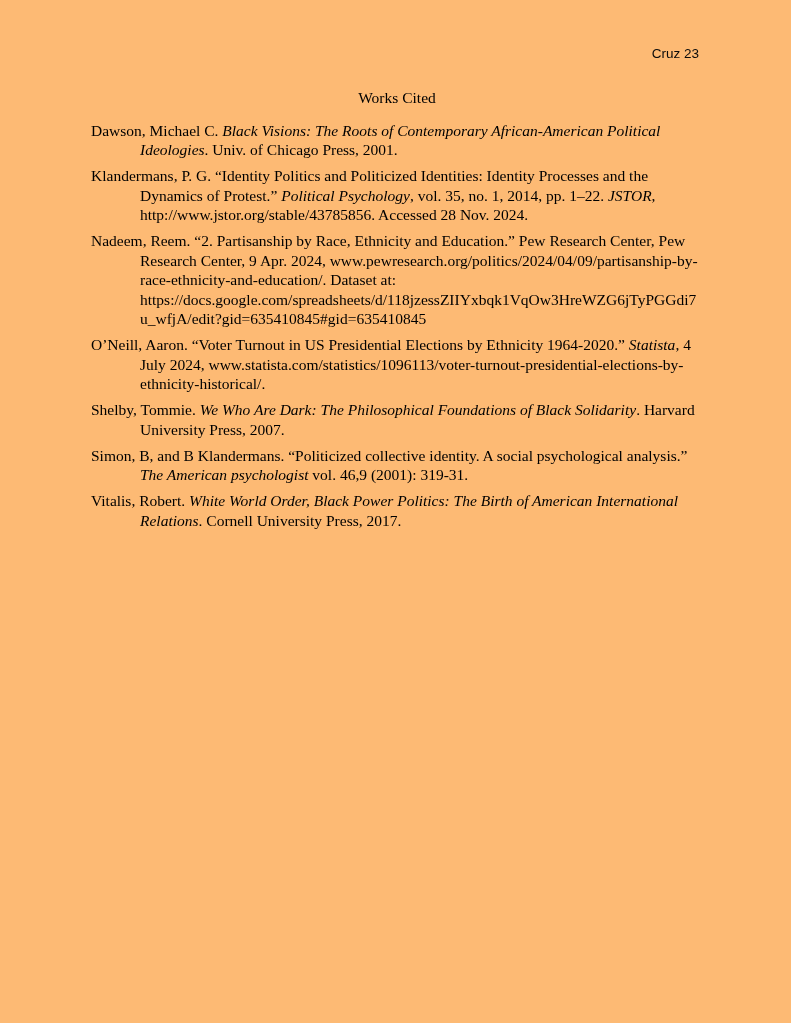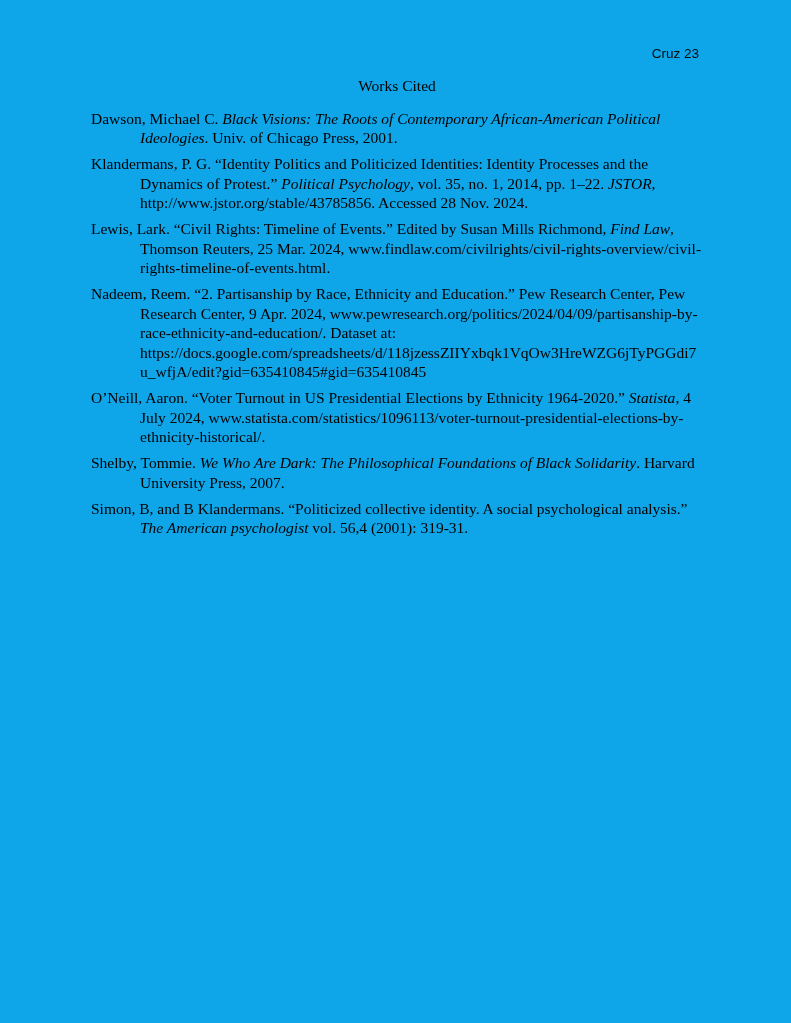--- a/index.html
+++ b/index.html
@@ -4,39 +4,39 @@
 <style>
   html, body {
     margin: 0;
     padding: 0;
     background: #ffffff;
   }
   .page {
     position: relative;
     width: 791px;
     height: 1023px;
-    background: #0ea5e9;
+    background: #fdba74;
     color: #000000;
     overflow: hidden;
     text-decoration: underline;
   }
   .running-head {
     position: absolute;
     top: 46px;
     left: 0;
     right: 92px;
     text-align: right;
     font-family: "Liberation Sans", sans-serif;
     font-size: 13.5px;
     line-height: 16px;
     color: #0a0a0a;
   }
   .content {
     position: absolute;
-    top: 76px;
+    top: 88px;
     left: 91px;
     width: 612px;
     font-family: "Liberation Serif", serif;
     font-size: 15.5px;
     line-height: 19.5px;
   }
   .doc-title {
     text-align: center;
     font-weight: normal;
     font-size: 15.5px;
@@ -59,20 +59,20 @@
 
 <div class="page">
   <div class="running-head">Cruz 23</div>
 
   <div class="content">
     <h1 class="doc-title">Works Cited</h1>
 
     <div id="citation-list">
         <p class="citation"><span>Dawson, Michael C. </span><span class="it">Black Visions: The Roots of Contemporary African-American Political Ideologies</span><span>. Univ. of Chicago Press, 2001.</span></p>
         <p class="citation"><span>Klandermans, P. G. “Identity Politics and Politicized Identities: Identity Processes and the Dynamics of Protest.” </span><span class="it">Political Psychology</span><span>, vol. 35, no. 1, 2014, pp. 1–22. </span><span class="it">JSTOR</span><span>, http://www.jstor.org/stable/43785856. Accessed 28 Nov. 2024.</span></p>
-        <p class="citation"><span>Lewis, Lark. “Civil Rights: Timeline of Events.” Edited by Susan Mills Richmond, </span><span class="it">Find Law</span><span>, Thomson Reuters, 25 Mar. 2024, www.findlaw.com/civilrights/civil-rights-overview/civil-rights-timeline-of-events.html.</span></p>
         <p class="citation"><span>Nadeem, Reem. “2. Partisanship by Race, Ethnicity and Education.” Pew Research Center, Pew Research Center, 9 Apr. 2024, www.pewresearch.org/politics/2024/04/09/partisanship-by-race-ethnicity-and-education/. Dataset at: https://docs.google.com/spreadsheets/d/118jzessZIIYxbqk1VqOw3HreWZG6jTyPGGdi7u_wfjA/edit?gid=635410845#gid=635410845</span></p>
         <p class="citation"><span>O’Neill, Aaron. “Voter Turnout in US Presidential Elections by Ethnicity 1964-2020.” </span><span class="it">Statista</span><span>, 4 July 2024, www.statista.com/statistics/1096113/voter-turnout-presidential-elections-by-ethnicity-historical/.</span></p>
         <p class="citation"><span>Shelby, Tommie. </span><span class="it">We Who Are Dark: The Philosophical Foundations of Black Solidarity</span><span>. Harvard University Press, 2007.</span></p>
-        <p class="citation"><span>Simon, B, and B Klandermans. “Politicized collective identity. A social psychological analysis.” </span><span class="it">The American psychologist</span><span> vol. 56,4 (2001): 319-31.</span></p>
+        <p class="citation"><span>Simon, B, and B Klandermans. “Politicized collective identity. A social psychological analysis.” </span><span class="it">The American psychologist</span><span> vol. 46,9 (2001): 319-31.</span></p>
+        <p class="citation"><span>Vitalis, Robert. </span><span class="it">White World Order, Black Power Politics: The Birth of American International Relations</span><span>. Cornell University Press, 2017.</span></p>
       </div>
   </div>
 </div>
 
 </body></html>

